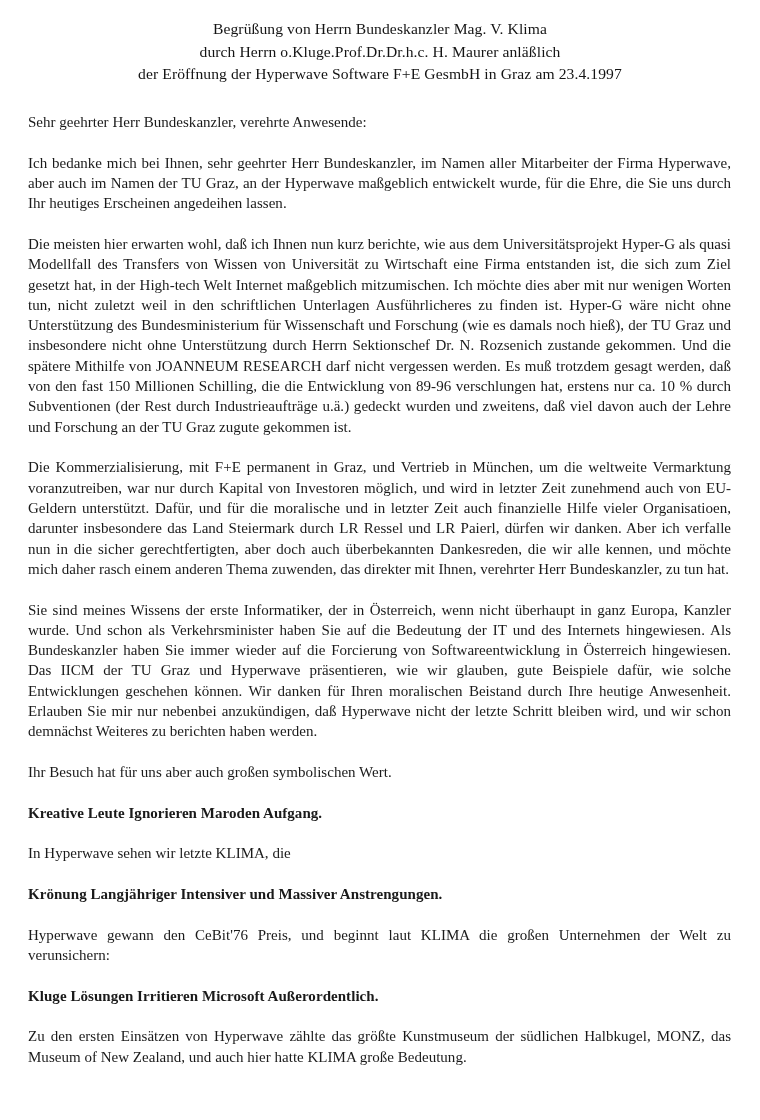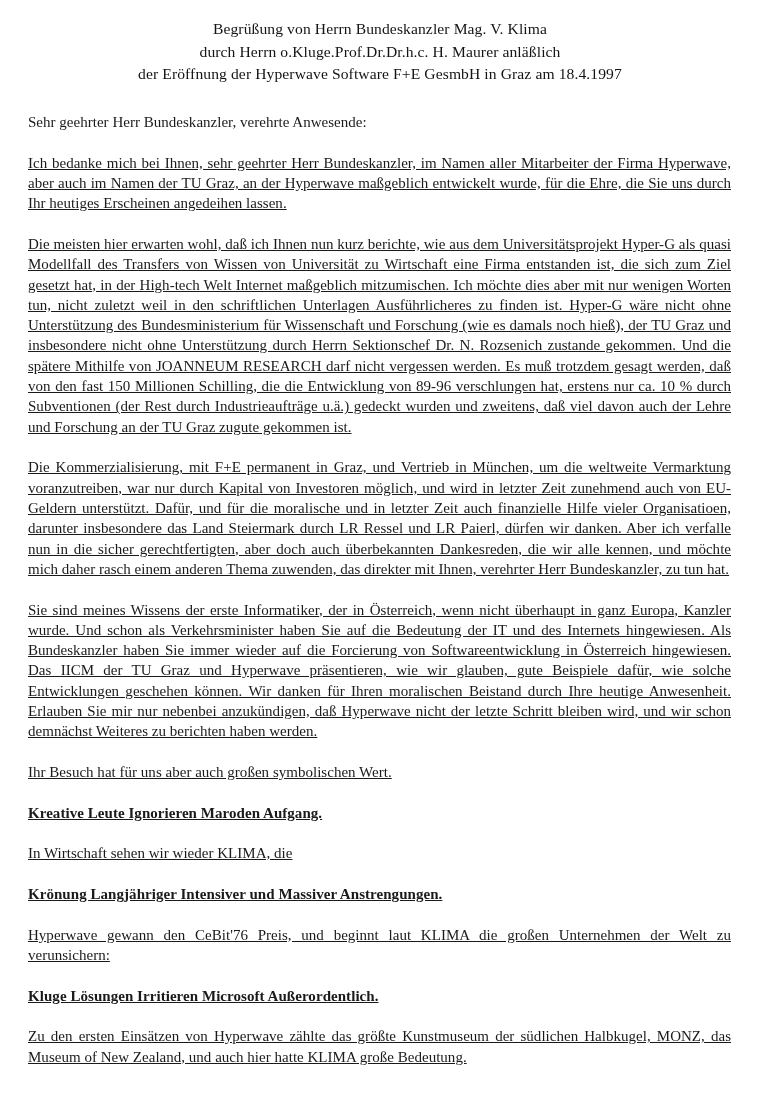--- a/index.html
+++ b/index.html
@@ -62,43 +62,42 @@
   p.para.left {
     text-align: left;
   }
   p.para.acronym {
     font-weight: bold;
     letter-spacing: 0.05px;
   }
   
   p.para + p.para {
     margin-top: 20.4px;
-    text-decoration: underline;
   }
 </style>
 </head>
 <body>
 
 <div class="page">
 
   <div class="title-block">
     <span class="title-line">Begrüßung von Herrn Bundeskanzler Mag. V. Klima</span>
     <span class="title-line">durch Herrn o.Kluge.Prof.Dr.Dr.h.c. H. Maurer anläßlich</span>
-    <span class="title-line">der Eröffnung der Hyperwave Software F+E GesmbH in Graz am 18.4.1997</span>
+    <span class="title-line">der Eröffnung der Hyperwave Software F+E GesmbH in Graz am 23.4.1997</span>
   </div>
 
   <div class="body-block">
     <p class="para left">Sehr geehrter Herr Bundeskanzler, verehrte Anwesende:</p>
     <p class="para">Ich bedanke mich bei Ihnen, sehr geehrter Herr Bundeskanzler, im Namen aller Mitarbeiter der Firma Hyperwave, aber auch im Namen der TU Graz, an der Hyperwave maßgeblich entwickelt wurde, für die Ehre, die Sie uns durch Ihr heutiges Erscheinen angedeihen lassen.</p>
     <p class="para">Die meisten hier erwarten wohl, daß ich Ihnen nun kurz berichte, wie aus dem Universitätsprojekt Hyper-G als quasi Modellfall des Transfers von Wissen von Universität zu Wirtschaft eine Firma entstanden ist, die sich zum Ziel gesetzt hat, in der High-tech Welt Internet maßgeblich mitzumischen. Ich möchte dies aber mit nur wenigen Worten tun, nicht zuletzt weil in den schriftlichen Unterlagen Ausführlicheres zu finden ist. Hyper-G wäre nicht ohne Unterstützung des Bundesministerium für Wissenschaft und Forschung (wie es damals noch hieß), der TU Graz und insbesondere nicht ohne Unterstützung durch Herrn Sektionschef Dr. N. Rozsenich zustande gekommen. Und die spätere Mithilfe von JOANNEUM RESEARCH darf nicht vergessen werden. Es muß trotzdem gesagt werden, daß von den fast 150 Millionen Schilling, die die Entwicklung von 89-96 verschlungen hat, erstens nur ca. 10 % durch Subventionen (der Rest durch Industrieaufträge u.ä.) gedeckt wurden und zweitens, daß viel davon auch der Lehre und Forschung an der TU Graz zugute gekommen ist.</p>
     <p class="para">Die Kommerzialisierung, mit F+E permanent in Graz, und Vertrieb in München, um die weltweite Vermarktung voranzutreiben, war nur durch Kapital von Investoren möglich, und wird in letzter Zeit zunehmend auch von EU-Geldern unterstützt. Dafür, und für die moralische und in letzter Zeit auch finanzielle Hilfe vieler Organisatioen, darunter insbesondere das Land Steiermark durch LR Ressel und LR Paierl, dürfen wir danken. Aber ich verfalle nun in die sicher gerechtfertigten, aber doch auch überbekannten Dankesreden, die wir alle kennen, und möchte mich daher rasch einem anderen Thema zuwenden, das direkter mit Ihnen, verehrter Herr Bundeskanzler, zu tun hat.</p>
     <p class="para">Sie sind meines Wissens der erste Informatiker, der in Österreich, wenn nicht überhaupt in ganz Europa, Kanzler wurde. Und schon als Verkehrsminister haben Sie auf die Bedeutung der IT und des Internets hingewiesen. Als Bundeskanzler haben Sie immer wieder auf die Forcierung von Softwareentwicklung in Österreich hingewiesen. Das IICM der TU Graz und Hyperwave präsentieren, wie wir glauben, gute Beispiele dafür, wie solche Entwicklungen geschehen können. Wir danken für Ihren moralischen Beistand durch Ihre heutige Anwesenheit. Erlauben Sie mir nur nebenbei anzukündigen, daß Hyperwave nicht der letzte Schritt bleiben wird, und wir schon demnächst Weiteres zu berichten haben werden.</p>
     <p class="para left">Ihr Besuch hat für uns aber auch großen symbolischen Wert.</p>
     <p class="para left acronym">Kreative Leute Ignorieren Maroden Aufgang.</p>
-    <p class="para left">In Wirtschaft sehen wir wieder KLIMA, die</p>
+    <p class="para left">In Hyperwave sehen wir letzte KLIMA, die</p>
     <p class="para left acronym">Krönung Langjähriger Intensiver und Massiver Anstrengungen.</p>
     <p class="para">Hyperwave gewann den CeBit'76 Preis,  und beginnt laut KLIMA die großen Unternehmen der Welt zu verunsichern:</p>
     <p class="para left acronym">Kluge Lösungen Irritieren Microsoft Außerordentlich.</p>
     <p class="para">Zu den ersten Einsätzen von Hyperwave zählte das größte Kunstmuseum der südlichen Halbkugel, MONZ, das Museum of New Zealand, und auch hier hatte KLIMA große Bedeutung.</p>
 
   </div>
 
 </div>
 
 </body></html>

